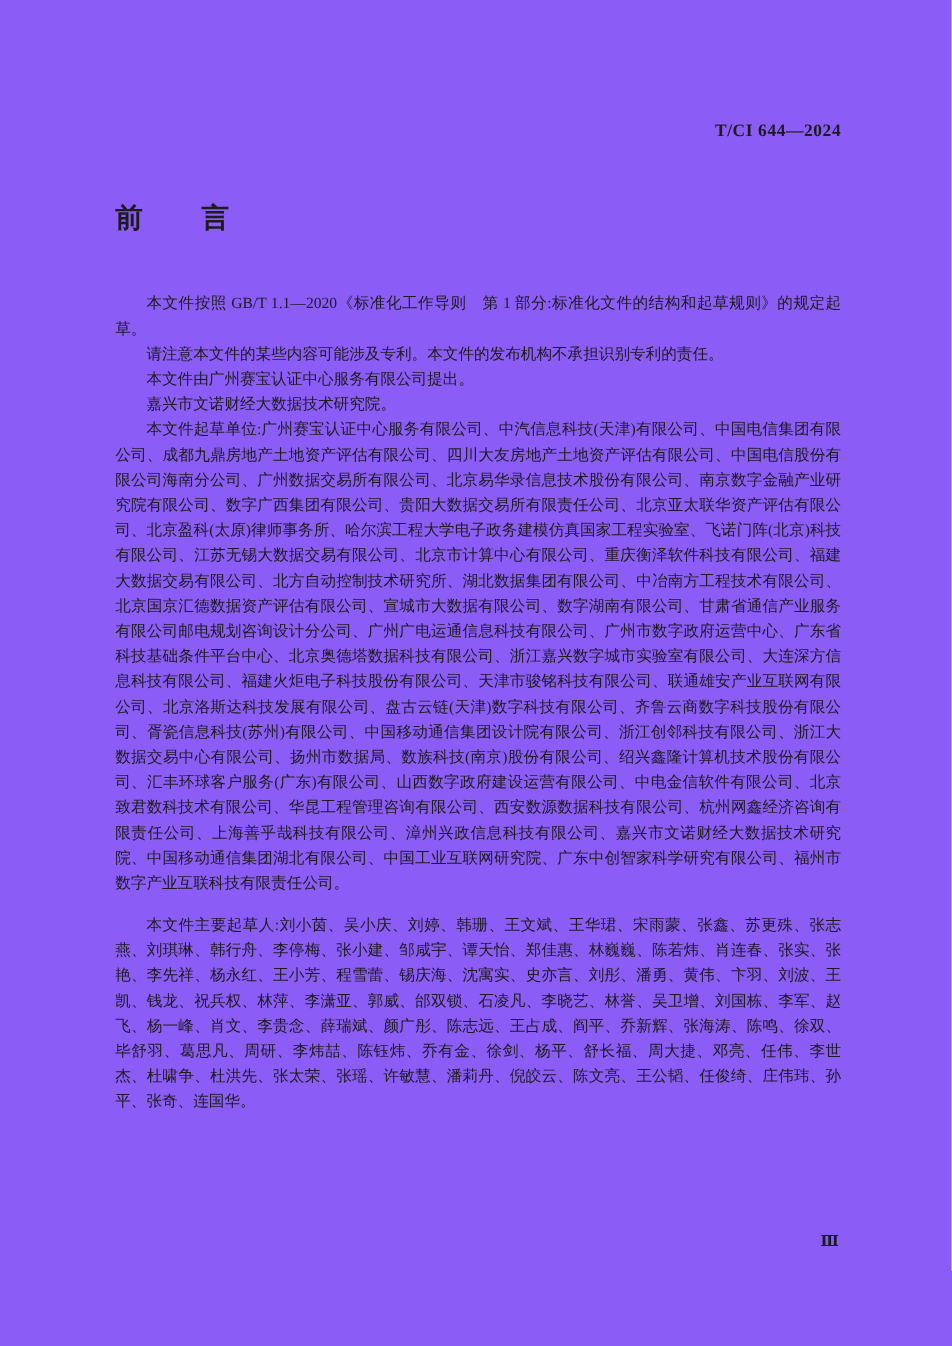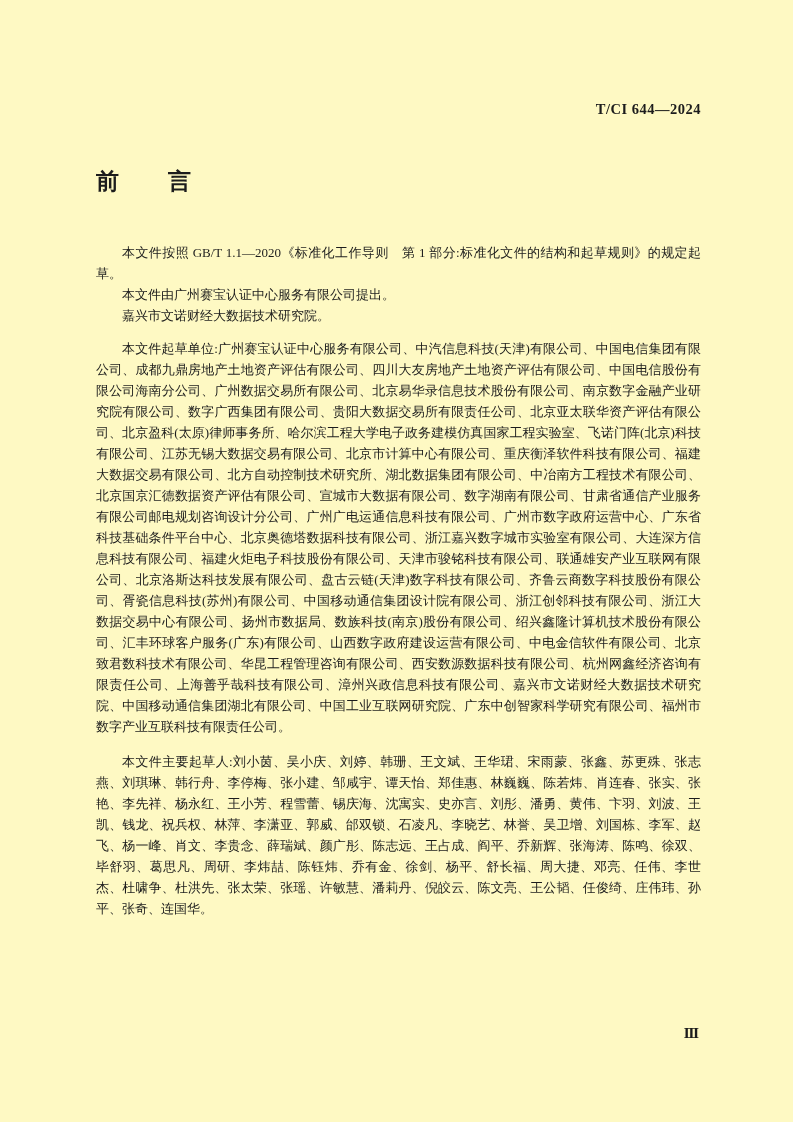--- a/index.html
+++ b/index.html
@@ -5,21 +5,21 @@
   html, body {
     margin: 0;
     padding: 0;
     background: #e8e8e8;
   }
   .page {
     position: relative;
     width: 793px;
     height: 1122px;
     margin: 0 auto;
-    background: #fef9c3;
+    background: #8b5cf6;
     color: #1c1c1c;
     font-family: "Liberation Serif", "DejaVu Serif", serif;
     overflow: hidden;
   }
   .content {
     position: absolute;
     left: 96px;
     width: 605px;
     top: 0;
   }
@@ -45,21 +45,21 @@
     line-height: 21px;
     text-align: justify;
     text-justify: inter-ideograph;
     word-break: break-all;
   }
   .body-text p {
     margin: 0;
     text-indent: 2em;
   }
   .body-text p.drafting-orgs {
-    margin-top: 12px;
+    margin-top: 0;
   }
   .body-text p.drafters {
     margin-top: 14px;
   }
   .page-number {
     position: absolute;
     top: 1026px;
     right: 94px;
     font-size: 12.5px;
     font-weight: bold;
@@ -71,20 +71,21 @@
 
 <div class="page">
   <div class="content">
 
     <div class="doc-number">T/CI 644—2024</div>
 
     <h1 class="page-title">前　　言</h1>
 
     <div class="body-text">
       <p>本文件按照 GB/T 1.1—2020《标准化工作导则　第 1 部分:标准化文件的结构和起草规则》的规定起草。</p>
+      <p>请注意本文件的某些内容可能涉及专利。本文件的发布机构不承担识别专利的责任。</p>
       <p>本文件由广州赛宝认证中心服务有限公司提出。</p>
       <p>嘉兴市文诺财经大数据技术研究院。</p>
       <p class="drafting-orgs">本文件起草单位:广州赛宝认证中心服务有限公司、中汽信息科技(天津)有限公司、中国电信集团有限公司、成都九鼎房地产土地资产评估有限公司、四川大友房地产土地资产评估有限公司、中国电信股份有限公司海南分公司、广州数据交易所有限公司、北京易华录信息技术股份有限公司、南京数字金融产业研究院有限公司、数字广西集团有限公司、贵阳大数据交易所有限责任公司、北京亚太联华资产评估有限公司、北京盈科(太原)律师事务所、哈尔滨工程大学电子政务建模仿真国家工程实验室、飞诺门阵(北京)科技有限公司、江苏无锡大数据交易有限公司、北京市计算中心有限公司、重庆衡泽软件科技有限公司、福建大数据交易有限公司、北方自动控制技术研究所、湖北数据集团有限公司、中冶南方工程技术有限公司、北京国京汇德数据资产评估有限公司、宣城市大数据有限公司、数字湖南有限公司、甘肃省通信产业服务有限公司邮电规划咨询设计分公司、广州广电运通信息科技有限公司、广州市数字政府运营中心、广东省科技基础条件平台中心、北京奥德塔数据科技有限公司、浙江嘉兴数字城市实验室有限公司、大连深方信息科技有限公司、福建火炬电子科技股份有限公司、天津市骏铭科技有限公司、联通雄安产业互联网有限公司、北京洛斯达科技发展有限公司、盘古云链(天津)数字科技有限公司、齐鲁云商数字科技股份有限公司、胥瓷信息科技(苏州)有限公司、中国移动通信集团设计院有限公司、浙江创邻科技有限公司、浙江大数据交易中心有限公司、扬州市数据局、数族科技(南京)股份有限公司、绍兴鑫隆计算机技术股份有限公司、汇丰环球客户服务(广东)有限公司、山西数字政府建设运营有限公司、中电金信软件有限公司、北京致君数科技术有限公司、华昆工程管理咨询有限公司、西安数源数据科技有限公司、杭州网鑫经济咨询有限责任公司、上海善乎哉科技有限公司、漳州兴政信息科技有限公司、嘉兴市文诺财经大数据技术研究院、中国移动通信集团湖北有限公司、中国工业互联网研究院、广东中创智家科学研究有限公司、福州市数字产业互联科技有限责任公司。</p>
       <p class="drafters">本文件主要起草人:刘小茵、吴小庆、刘婷、韩珊、王文斌、王华珺、宋雨蒙、张鑫、苏更殊、张志燕、刘琪琳、韩行舟、李停梅、张小建、邹咸宇、谭天怡、郑佳惠、林巍巍、陈若炜、肖连春、张实、张艳、李先祥、杨永红、王小芳、程雪蕾、锡庆海、沈寓实、史亦言、刘彤、潘勇、黄伟、卞羽、刘波、王凯、钱龙、祝兵权、林萍、李潇亚、郭威、邰双锁、石凌凡、李晓艺、林誉、吴卫增、刘国栋、李军、赵飞、杨一峰、肖文、李贵念、薛瑞斌、颜广彤、陈志远、王占成、阎平、乔新辉、张海涛、陈鸣、徐双、毕舒羽、葛思凡、周研、李炜喆、陈钰炜、乔有金、徐剑、杨平、舒长福、周大捷、邓亮、任伟、李世杰、杜啸争、杜洪先、张太荣、张瑶、许敏慧、潘莉丹、倪皎云、陈文亮、王公韬、任俊绮、庄伟玮、孙平、张奇、连国华。</p>
     </div>
 
   </div>
 
   <div class="page-number">Ⅲ</div>
 </div>

